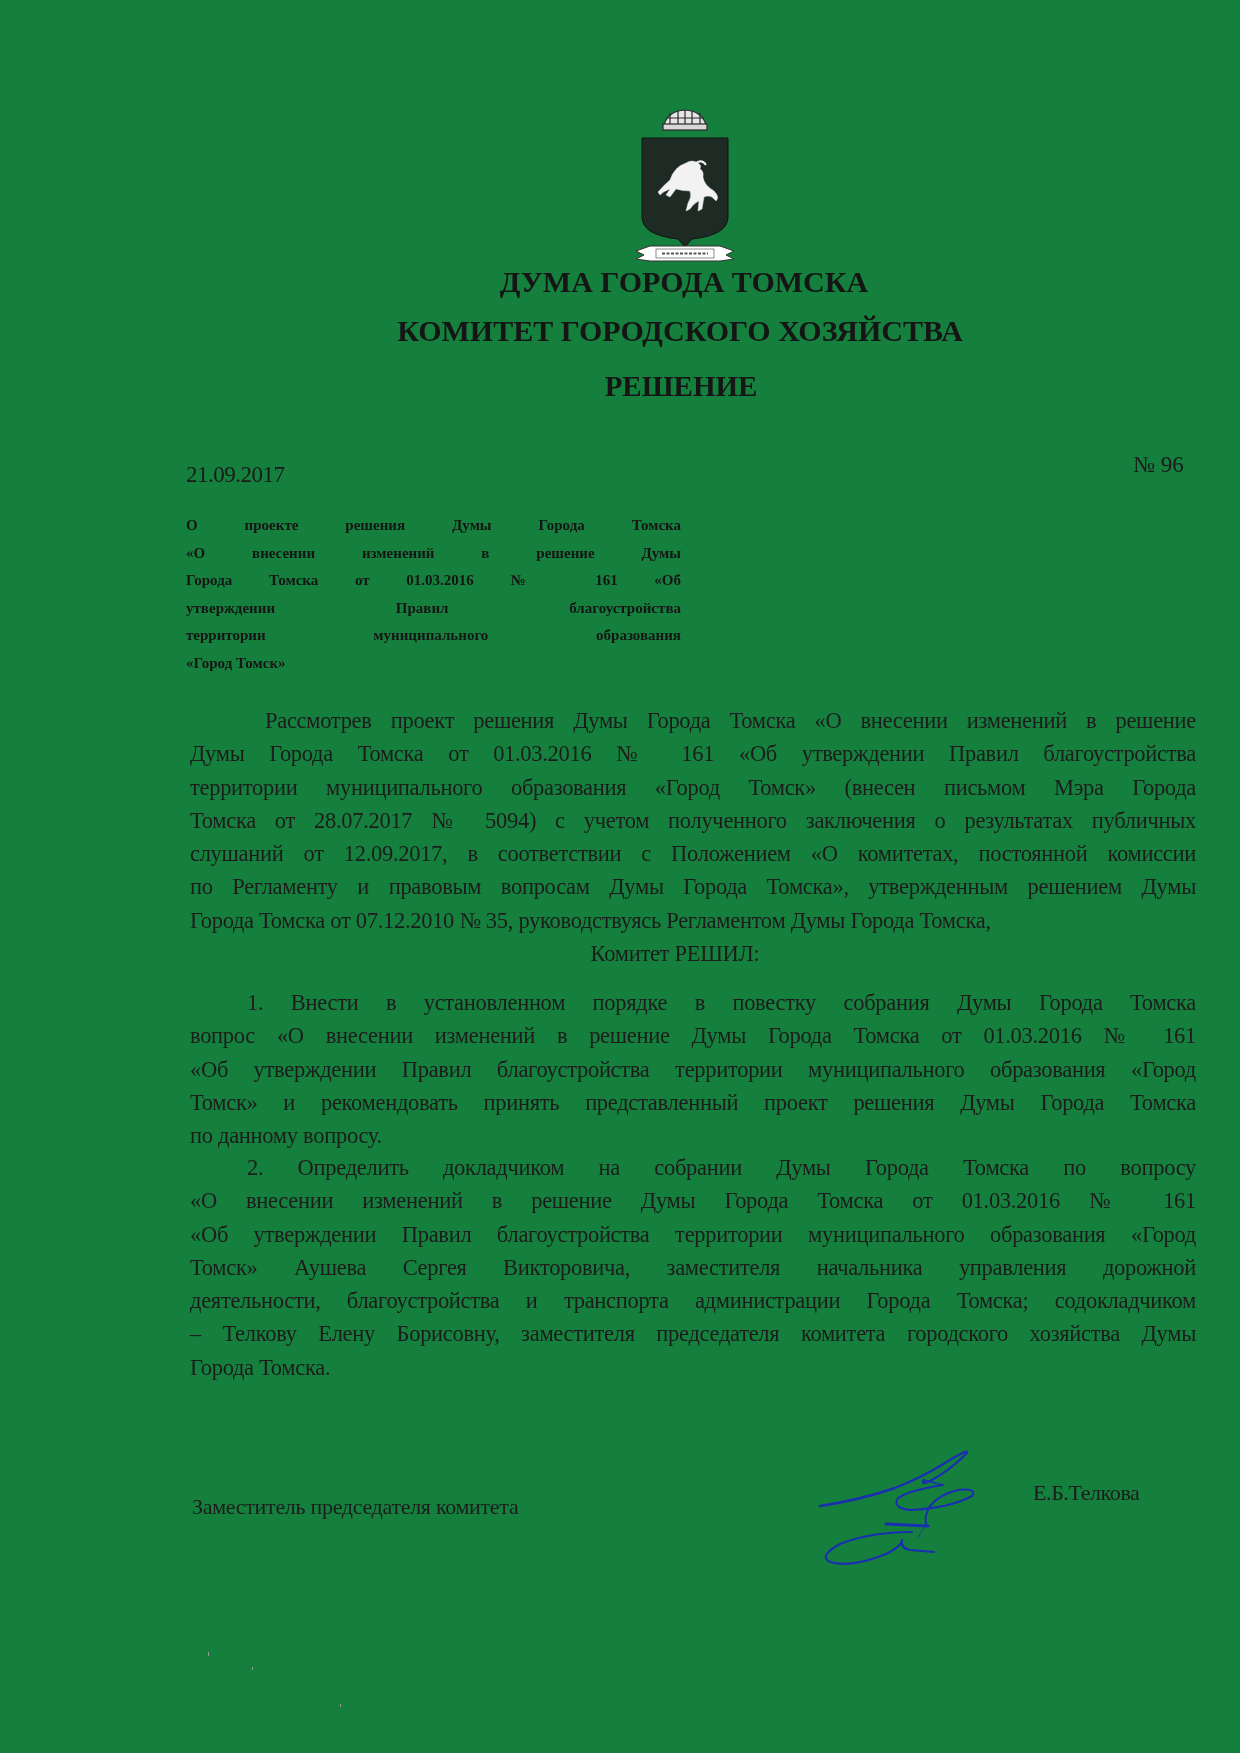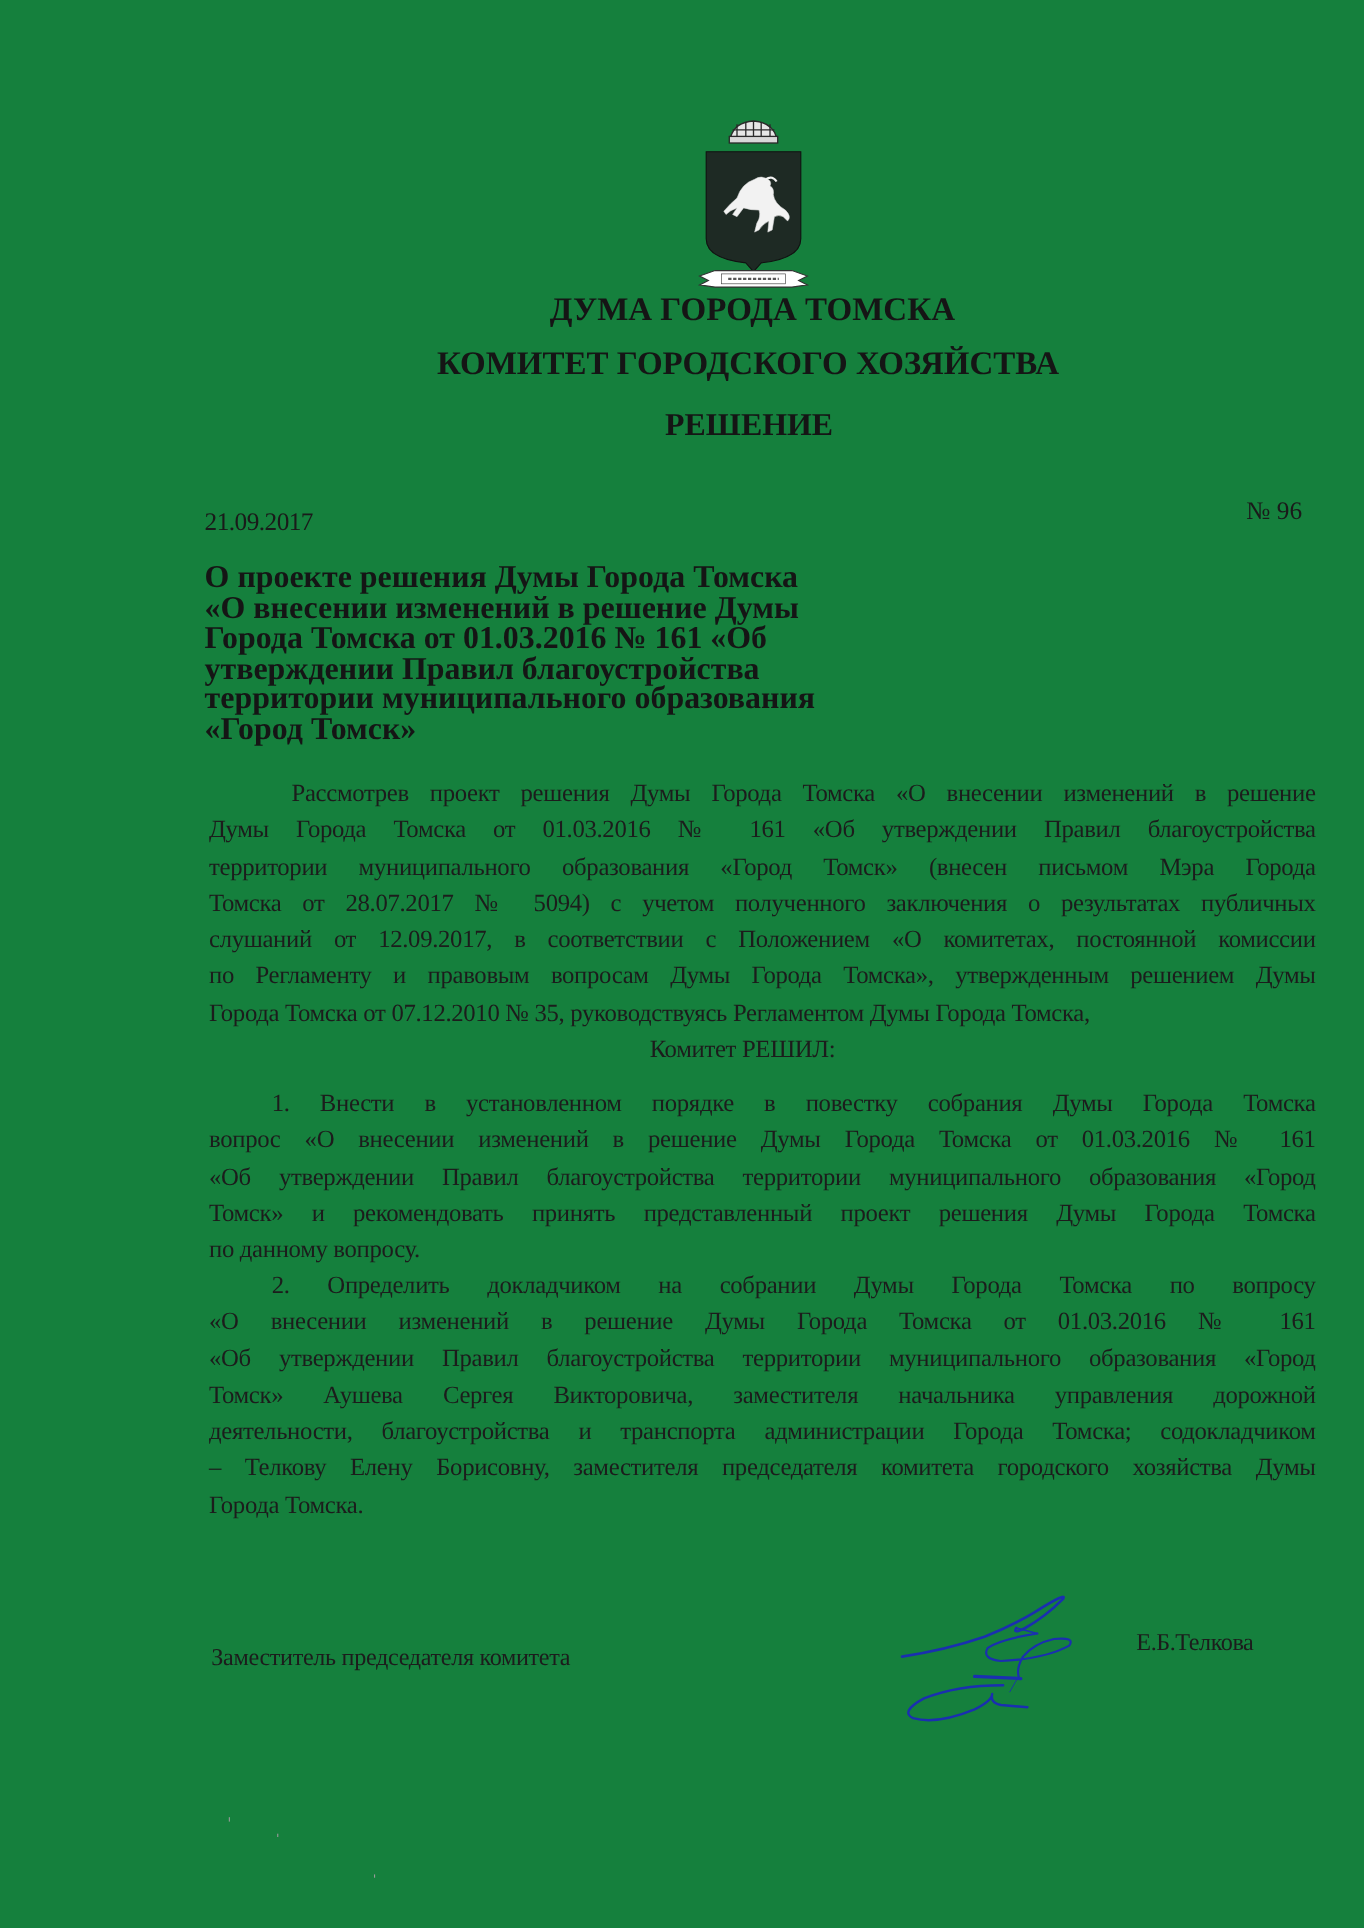--- a/index.html
+++ b/index.html
@@ -60,21 +60,21 @@
     text-align: right;
   }
 
   
   .title-block {
     position: absolute;
     left: 186px;
     top: 512px;
     width: 495px;
     font-weight: bold;
-    font-size: 29px;
+    font-size: 15px;
     line-height: 27.5px;
     color: #151515;
   }
   .jline {
     display: block;
     text-align: justify;
     text-align-last: justify;
     white-space: nowrap;
     height: 27.5px;
     overflow: visible;

